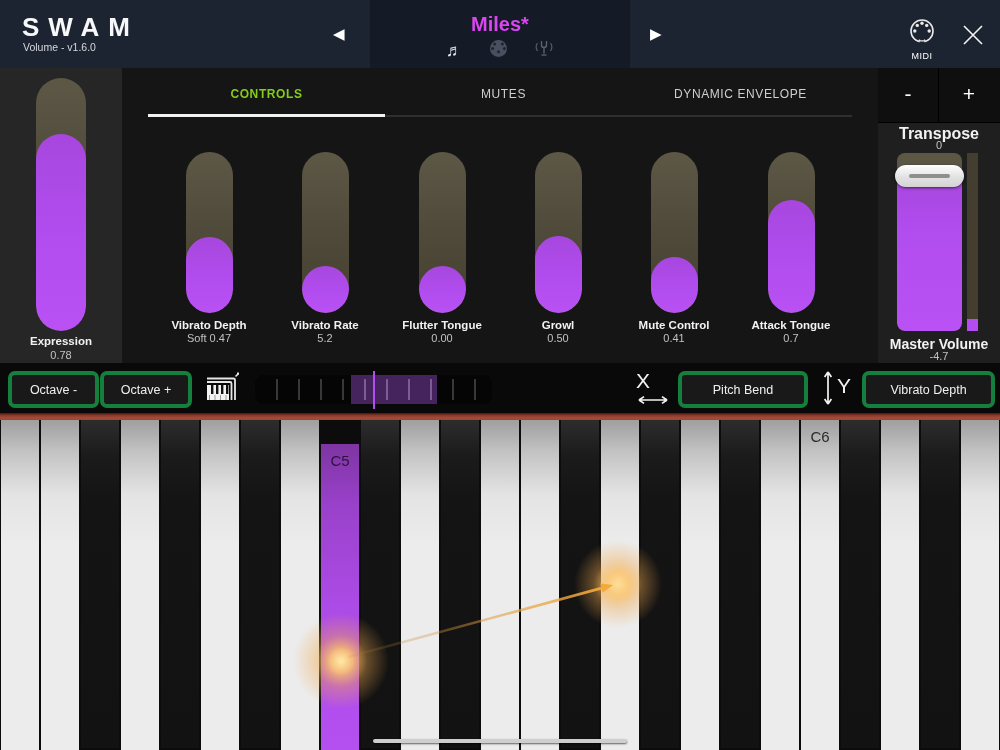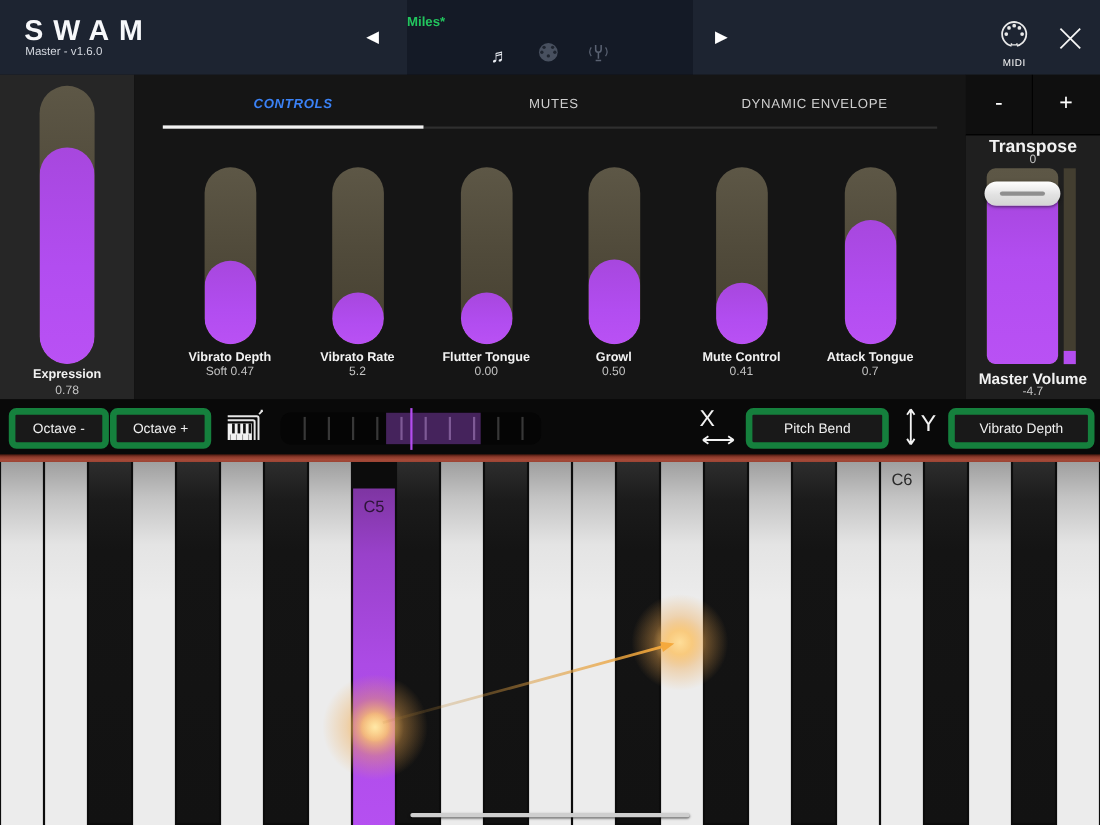--- a/index.html
+++ b/index.html
@@ -9,35 +9,35 @@
 
   
   .topbar-left{left:0;top:0;width:370px;height:68px;background:#1d2431;}
   .topbar-mid{left:370px;top:0;width:260px;height:68px;background:#141a26;}
   .topbar-right{left:630px;top:0;width:370px;height:68px;background:#1d2431;}
   .logo{left:22px;top:12px;font-size:26px;font-weight:600;color:#f7f8fa;letter-spacing:9px;}
   .logo-sub{left:23px;top:41px;font-size:10.5px;color:#d4d8df;}
   .nav-arrow{font-size:15px;color:#fff;line-height:1;}
   .back-arrow{left:333px;top:26px;}
   .fwd-arrow{left:650px;top:26px;}
-  .preset-name{left:370px;top:13px;width:260px;text-align:left;font-size:12px;font-weight:bold;color:#22c55e;}
+  .preset-name{left:370px;top:13px;width:260px;text-align:center;font-size:20px;font-weight:bold;color:#d946ef;}
   .preset-icons{left:370px;top:38px;width:260px;height:24px;display:flex;justify-content:center;gap:26px;align-items:center;}
   .note-glyph{font-size:17px;color:#e9ecf2;line-height:1;}
   .midi-wrap{left:905px;top:18px;width:34px;text-align:center;}
   .midi-label{font-size:9px;color:#fff;letter-spacing:.5px;margin-top:1px;}
   .close-wrap{left:958px;top:20px;}
 
   
   .left-panel{left:0;top:68px;width:122px;height:295px;background:#262626;}
   .main-panel{left:122px;top:68px;width:756px;height:295px;background:#151515;}
   .right-panel{left:878px;top:68px;width:122px;height:295px;background:#1f1f1f;}
 
   
   .tab{top:19px;height:18px;width:237px;text-align:center;font-size:12px;letter-spacing:.6px;color:#cfcfcf;cursor:pointer;}
-  .tab.active{color:#3b82f6;font-weight:bold;font-style:italic;}
+  .tab.active{color:#84cc16;font-weight:bold;}
   .tab-line-active{left:26px;top:46px;width:237px;height:3px;background:#f2f2f2;}
   .tab-line-rest{left:263px;top:47px;width:467px;height:2px;background:#2f2f2f;}
 
   
   .vslider{position:absolute;top:84px;width:90px;margin-left:-21px;}
   .vtrack{position:relative;width:47px;height:161px;margin:0 auto;border-radius:24px;
           background:linear-gradient(180deg,#5d5746 0%,#514b3b 45%,#453f30 100%);overflow:hidden;}
   .vfill{position:absolute;left:0;bottom:0;width:47px;border-radius:24px;
          background:linear-gradient(180deg,#a747de 0%,#b24df0 60%,#b951f4 100%);}
   .slabel{margin-top:6px;text-align:center;font-size:11.5px;font-weight:bold;color:#f2f2f2;white-space:nowrap;}
@@ -67,21 +67,21 @@
              background:linear-gradient(180deg,#ffffff 0%,#e2e2e2 55%,#d4d4d4 100%);
              box-shadow:0 1px 3px rgba(0,0,0,.6);cursor:grab;}
   .mv-handle-line{position:absolute;left:14px;top:9px;width:41px;height:4px;border-radius:2px;background:#8f8f8f;}
   .mv-meter{left:89px;top:85px;width:11px;height:178px;background:#433e30;}
   .mv-meter-fill{position:absolute;left:0;bottom:0;width:11px;}
   .mv-label{left:0;top:268px;width:122px;text-align:center;font-size:14px;font-weight:bold;color:#f2f2f2;}
   .mv-value{left:0;top:282px;width:122px;text-align:center;font-size:11px;color:#c2c2c2;}
 
   
   .control-bar{left:0;top:363px;width:1000px;height:50px;background:#090909;}
-  .cbtn{position:absolute;top:8px;height:37px;border:6px solid #15803d;border-radius:7px;background:#191919;
+  .cbtn{position:absolute;top:8px;height:37px;border:4px solid #15803d;border-radius:7px;background:#191919;
         color:#f0f0f0;font-size:12.5px;text-align:center;box-sizing:border-box;cursor:pointer;
         display:flex;align-items:center;justify-content:center;}
   .range-strip{left:255px;top:12px;width:237px;height:29px;border-radius:9px;background:#050505;overflow:hidden;}
   .range-region{position:absolute;top:0;height:29px;background:#45235c;}
   .tick{position:absolute;top:4px;width:2px;height:21px;background:#383838;}
   .tick-light{background:#7e5a96;}
   .range-cursor{top:8px;width:2px;height:38px;}
   .axis-icon{position:absolute;color:#f2f2f2;}
   .axis-letter{font-size:21px;color:#f2f2f2;font-family:"Liberation Sans",sans-serif;}
 
@@ -102,21 +102,21 @@
                 box-shadow:0 1px 2px rgba(0,0,0,.6);}
   .gesture{left:0;top:420px;width:1000px;height:330px;pointer-events:none;}
 </style>
 </head>
 <body>
 
 <div class="stage">
 
   <div class="abs topbar-left">
     <div class="abs logo">SWAM</div>
-    <div class="abs logo-sub">Master - v1.6.0</div>
+    <div class="abs logo-sub">Volume - v1.6.0</div>
     <div class="abs nav-arrow back-arrow">◀</div>
   </div>
 
   <div class="abs topbar-mid"></div>
   <div class="abs preset-name">Miles*</div>
   <div class="abs preset-icons">
     <span class="note-glyph">♬</span>
     <span>
       <svg width="19" height="19" viewBox="0 0 19 19">
         <circle cx="9.5" cy="9.5" r="8.5" fill="#48505f"></circle>

